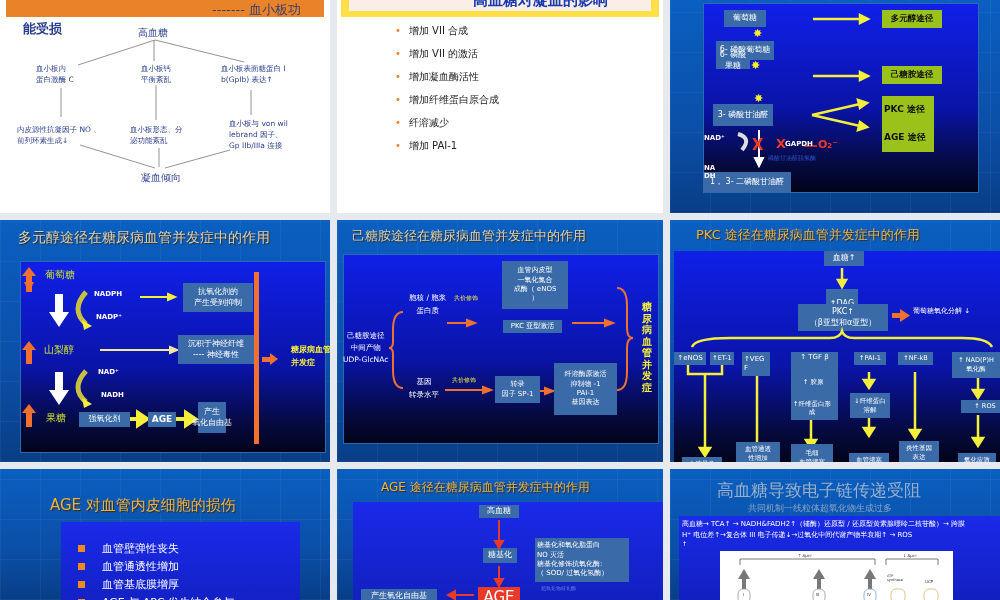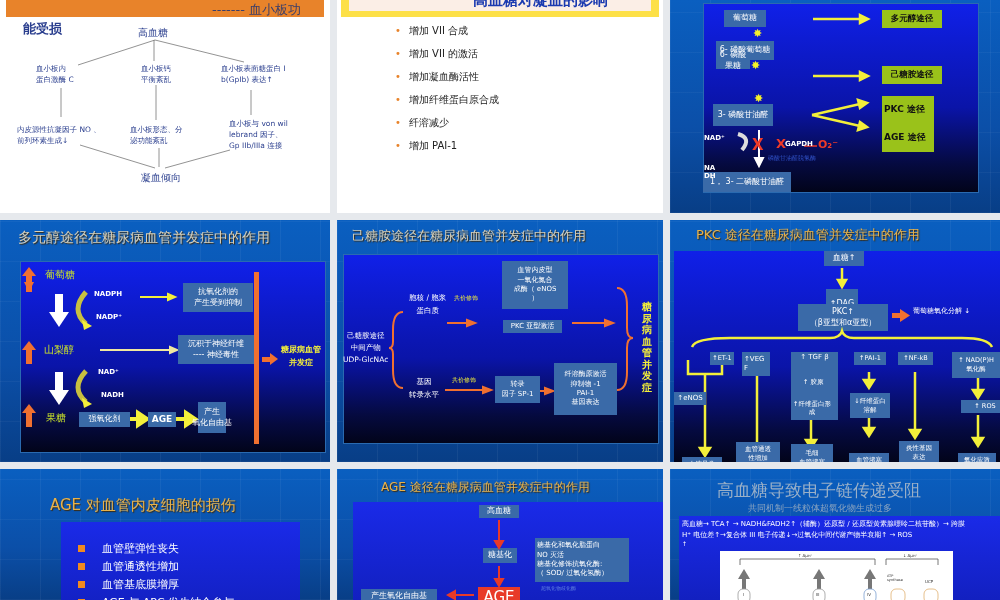--- a/index.html
+++ b/index.html
@@ -178,21 +178,21 @@
     <div class="t" style="left:98px;top:148px;font-size:7px;color:#fff;font-weight:bold;">NAD⁺</div>
     <div class="t" style="left:101px;top:171px;font-size:7px;color:#fff;font-weight:bold;">NADH</div>
     <div class="box" style="left:183px;top:63px;width:70px;height:29px;white-space:pre;">抗氧化剂的
 产生受到抑制</div>
     <div class="box" style="left:178px;top:115px;width:76px;height:29px;white-space:pre;">沉积于神经纤维
 ---- 神经毒性</div>
     <div class="box" style="left:79px;top:192px;width:51px;height:15px;">强氧化剂</div>
     <div class="box" style="left:148px;top:192px;width:28px;height:15px;font-weight:bold;font-size:9px;">AGE</div>
     <div class="box" style="left:198px;top:182px;width:28px;height:31px;white-space:pre;">产生
 氧化自由基</div>
-    <div class="t" style="left:281px;top:124px;font-size:8px;color:#f3ef3a;font-weight:bold;white-space:pre;line-height:1.6;text-align:center;">糖尿病血管
+    <div class="t" style="left:291px;top:124px;font-size:8px;color:#f3ef3a;font-weight:bold;white-space:pre;line-height:1.6;">糖尿病血管
 并发症</div>
   </div>
 
   <div class="panel p-blue" style="left:337px;top:220px;width:326px;height:242px;">
     <div class="title-gold" style="left:15px;top:7px;font-size:13px;color:#d8d0b8;">己糖胺途径在糖尿病血管并发症中的作用</div>
     <div class="inner-box" style="left:6px;top:34px;width:316px;height:190px;"></div>
     <svg class="svgabs" width="326" height="242">
       <path d="M66 92 Q56 92 56 110 L56 122 Q56 128 52 128 Q56 128 56 134 L56 150 Q56 168 66 168" fill="none" stroke="#f07030" stroke-width="2"></path>
       <g stroke="#f07030" stroke-width="2" fill="#f07030">
         <line x1="110" y1="103" x2="130" y2="103"></line>
@@ -260,21 +260,21 @@
         <line x1="199" y1="196" x2="199" y2="208"></line>
           <polygon points="194,208 199,216 204,208"></polygon>
         <line x1="245" y1="152" x2="245" y2="210"></line>
           <polygon points="240,210 245,218 250,210"></polygon>
         <line x1="308" y1="158" x2="308" y2="170"></line>
           <polygon points="303,170 308,178 313,170"></polygon>
         <line x1="308" y1="195" x2="308" y2="218"></line>
           <polygon points="303,218 308,226 313,218"></polygon>
       </g>
     </svg>
-    <div class="box" style="left:4px;top:132px;width:32px;height:13px;font-size:7px;margin-top:40px;">↑eNOS</div>
+    <div class="box" style="left:4px;top:132px;width:32px;height:13px;font-size:7px;">↑eNOS</div>
     <div class="box" style="left:40px;top:132px;width:24px;height:13px;font-size:6.5px;">↑ET-1</div>
     <div class="box" style="left:72px;top:132px;width:28px;height:24px;font-size:7px;white-space:normal;word-break:break-all;justify-content:flex-start;text-align:left;">↑VEGF</div>
     <div class="box" style="left:121px;top:132px;width:47px;height:68px;align-items:flex-start;font-size:7px;">↑ TGF β</div>
     <div class="t" style="left:133px;top:158px;font-size:6.5px;color:#fff;">↑ 胶原</div>
     <div class="t" style="left:123px;top:180px;font-size:6.5px;color:#fff;white-space:pre;line-height:1.3;text-align:center;">↑纤维蛋白形
 成</div>
     <div class="box" style="left:184px;top:132px;width:32px;height:13px;font-size:6.5px;">↑PAI-1</div>
     <div class="box" style="left:180px;top:173px;width:40px;height:25px;white-space:pre;font-size:6.5px;">↓纤维蛋白
 溶解</div>
     <div class="box" style="left:228px;top:132px;width:35px;height:13px;font-size:6.5px;">↑NF-kB</div>

